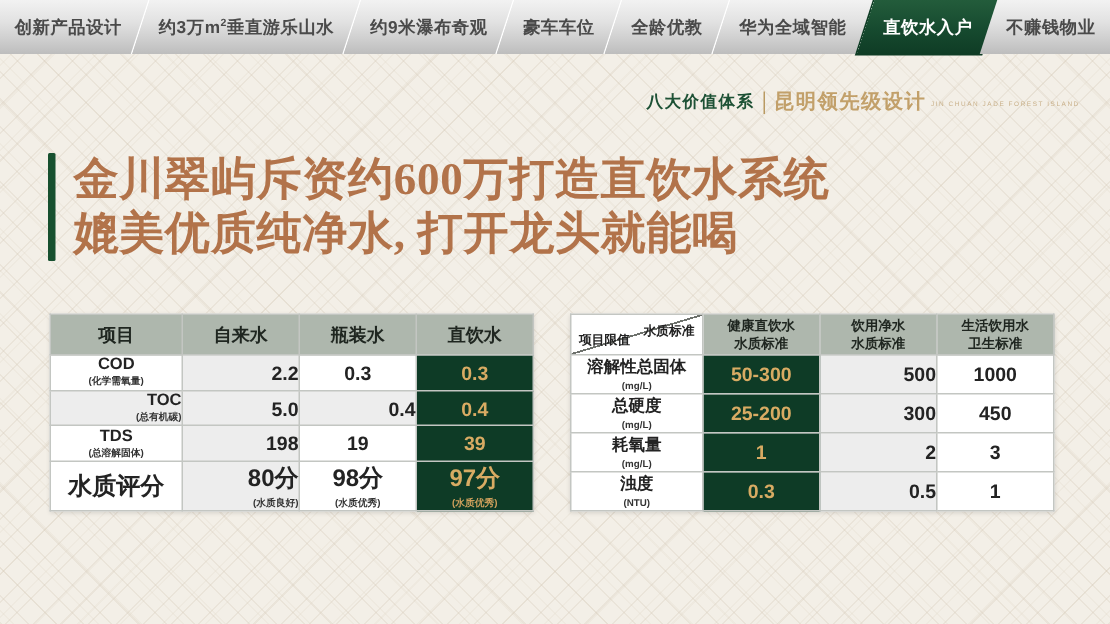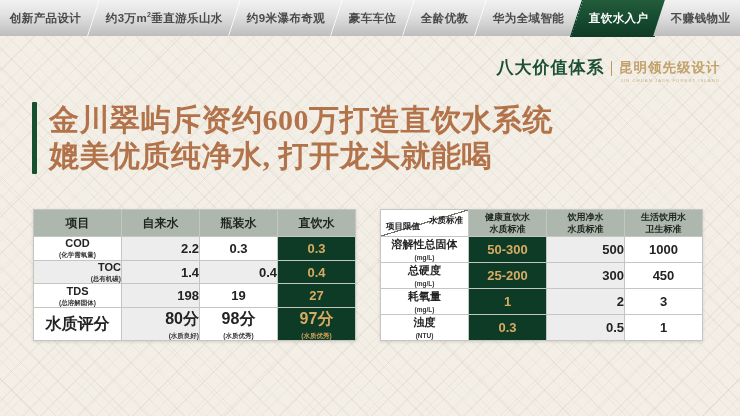--- a/index.html
+++ b/index.html
@@ -65,32 +65,32 @@
 
   
   .brand {
     position: absolute;
     top: 60px; right: 18px;
     display: flex;
     align-items: flex-start;
     gap: 6px;
   }
   .brand-cn {
-    font-size: 17px;
+    font-size: 11px;
     font-weight: 700;
     color: #1d5135;
     letter-spacing: 1px;
     line-height: 16px;
   }
   .brand-div {
     width: 1px; height: 15px;
     background: #b99a62;
     margin-top: 1px;
   }
-  .brand-right { display: flex; flex-direction: column; align-items: center; }
+  .brand-right { display: flex; flex-direction: row; align-items: center; }
   .brand-gold {
     font-size: 13.5px;
     font-weight: 700;
     color: #c2a06a;
     letter-spacing: 1px;
     line-height: 16px;
   }
   .brand-en {
     font-size: 4.5px;
     color: #c9b089;
@@ -268,32 +268,32 @@
           </td>
           <td class="zebra numcell">2.2</td>
           <td class="numcell">0.3</td>
           <td class="green numcell">0.3</td>
         </tr>
         <tr>
           <td class="zebra">
             <span>TOC</span>
             <span class="sub">(总有机碳)</span>
           </td>
-          <td class="zebra numcell">1.4</td>
+          <td class="zebra numcell">5.0</td>
           <td class="zebra numcell">0.4</td>
           <td class="green numcell">0.4</td>
         </tr>
         <tr>
           <td>
             <span>TDS</span>
             <span class="sub">(总溶解固体)</span>
           </td>
           <td class="zebra numcell">198</td>
           <td class="numcell">19</td>
-          <td class="green numcell">27</td>
+          <td class="green numcell">39</td>
         </tr>
         <tr>
           <td>
             <span class="scorecell">水质评分</span>
           </td>
           <td class="zebra">
             <span class="scorecell">80分</span>
             <span class="sub">(水质良好)</span>
           </td>
           <td>

